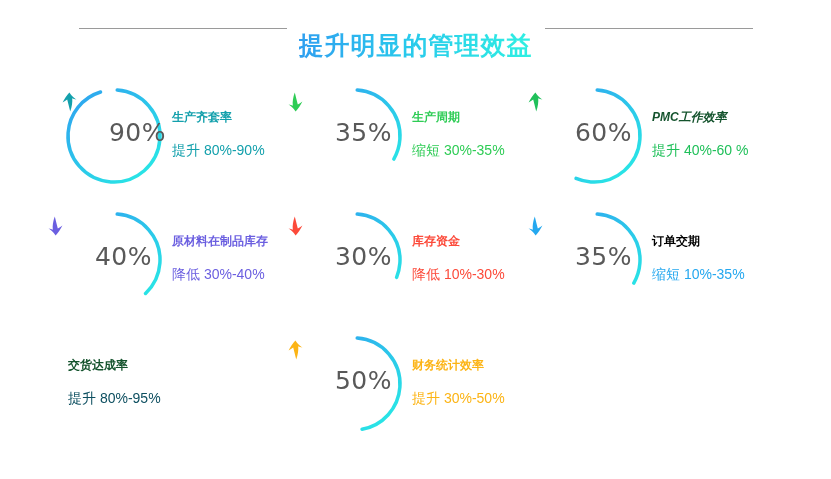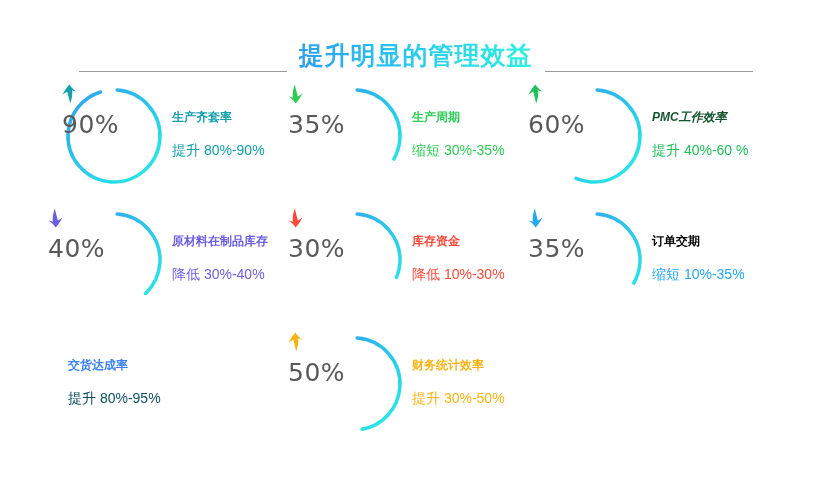--- a/index.html
+++ b/index.html
@@ -21,21 +21,21 @@
   }
 
   
   .header {
     position: absolute;
     top: 28px;
     left: 0;
     width: 831px;
     height: 44px;
     display: flex;
-    align-items: flex-end;
+    align-items: flex-start;
     justify-content: center;
     gap: 12px;
   }
   .rule {
     height: 1px;
     width: 208px;
     background: #9a9a9a;
     flex: 0 0 auto;
   }
   .title {
@@ -78,26 +78,26 @@
   }
   .ring-wrap svg {
     position: absolute;
     top: 0;
     left: 0;
     display: block;
   }
   .ring-center {
     position: absolute;
     left: 0;
-    top: 0;
+    top: 8px;
     width: 104px;
     height: 104px;
     display: flex;
     flex-direction: column;
-    align-items: flex-start;
+    align-items: flex-end;
     justify-content: center;
   }
   .pct {
     font-size: 25px;
     color: #595959;
     font-weight: 400;
     line-height: 26px;
     letter-spacing: 0.5px;
     font-family: "DejaVu Sans", "Liberation Sans", sans-serif;
   }
@@ -291,21 +291,21 @@
             </div>
           </div>
         </div>
         <div class="text">
           <div class="label" style="color: #000000;">订单交期</div>
           <div class="sub" style="color: rgb(37, 168, 239);">缩短 10%-35%</div>
         </div>
       </div>
       <div class="card">
         <div class="text">
-          <div class="label" style="color: #3b82f6;">交货达成率</div>
+          <div class="label" style="color: #14532d;">交货达成率</div>
           <div class="sub" style="color: rgb(13, 79, 96);">提升 80%-95%</div>
         </div>
       </div>
       <div class="card partial">
         <div class="ring-wrap">
           <svg width="104" height="104" viewBox="0 0 104 104">
             <defs>
               <linearGradient id="rg8" x1="1" y1="0" x2="0" y2="1">
                 <stop offset="0%" stop-color="#2f9ff0"></stop>
                 <stop offset="100%" stop-color="#28eee4"></stop>

